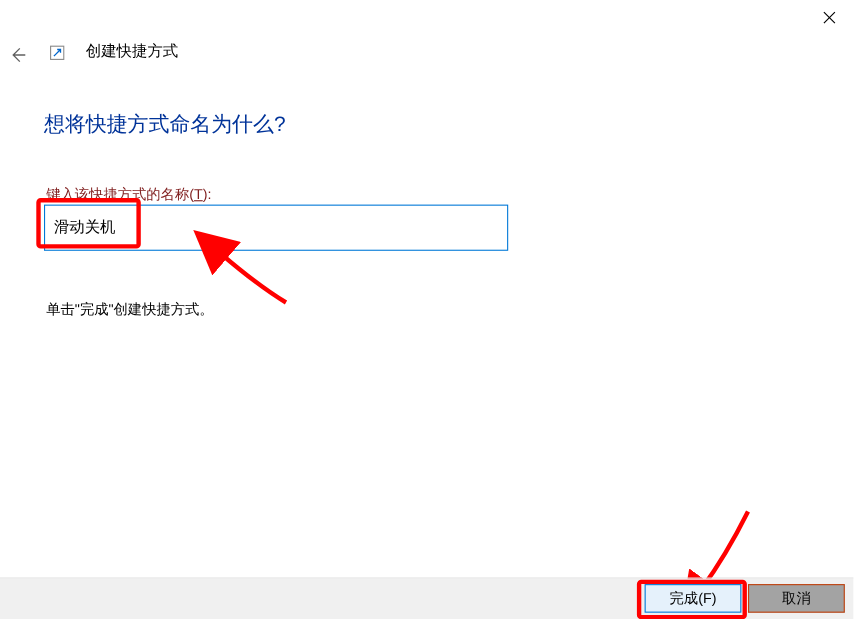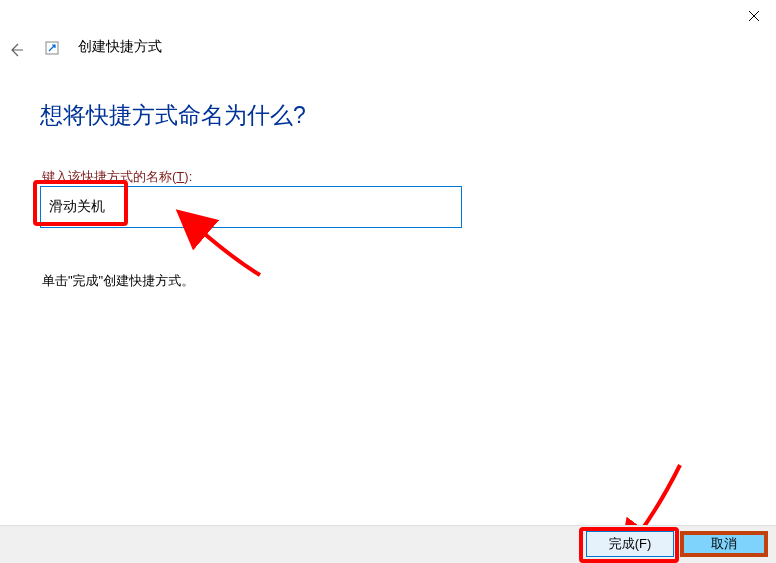--- a/index.html
+++ b/index.html
@@ -56,21 +56,21 @@
       position: absolute;
       top: 38px;
       left: 78px;
       font-size: 14px;
       color: #000;
     }
     .main-heading {
       position: absolute;
       top: 100px;
       left: 40px;
-      font-size: 23px;
+      font-size: 19px;
       color: #003399;
       font-weight: normal;
     }
     .field-label {
       position: absolute;
       top: 168px;
       left: 42px;
       font-size: 13px;
       color: #7f1d1d;
     }
@@ -137,22 +137,22 @@
       right: 0;
       height: 37px;
       background: #f0f0f0;
     }
     .btn {
       position: absolute;
       height: 26px;
       width: 88px;
       font-size: 13px;
       font-family: "Microsoft YaHei", sans-serif;
-      border: 4px solid #c2410c;
-      background: #7dd3fc;
+      border: 1px solid #c2410c;
+      background: #a3a3a3;
       cursor: pointer;
     }
     .btn-finish {
       bottom: 6px;
       right: 102px;
       border: 1px solid #0078d7;
       background: #e5f1fb;
       margin-left: 26px;
     }
     .btn-cancel {

